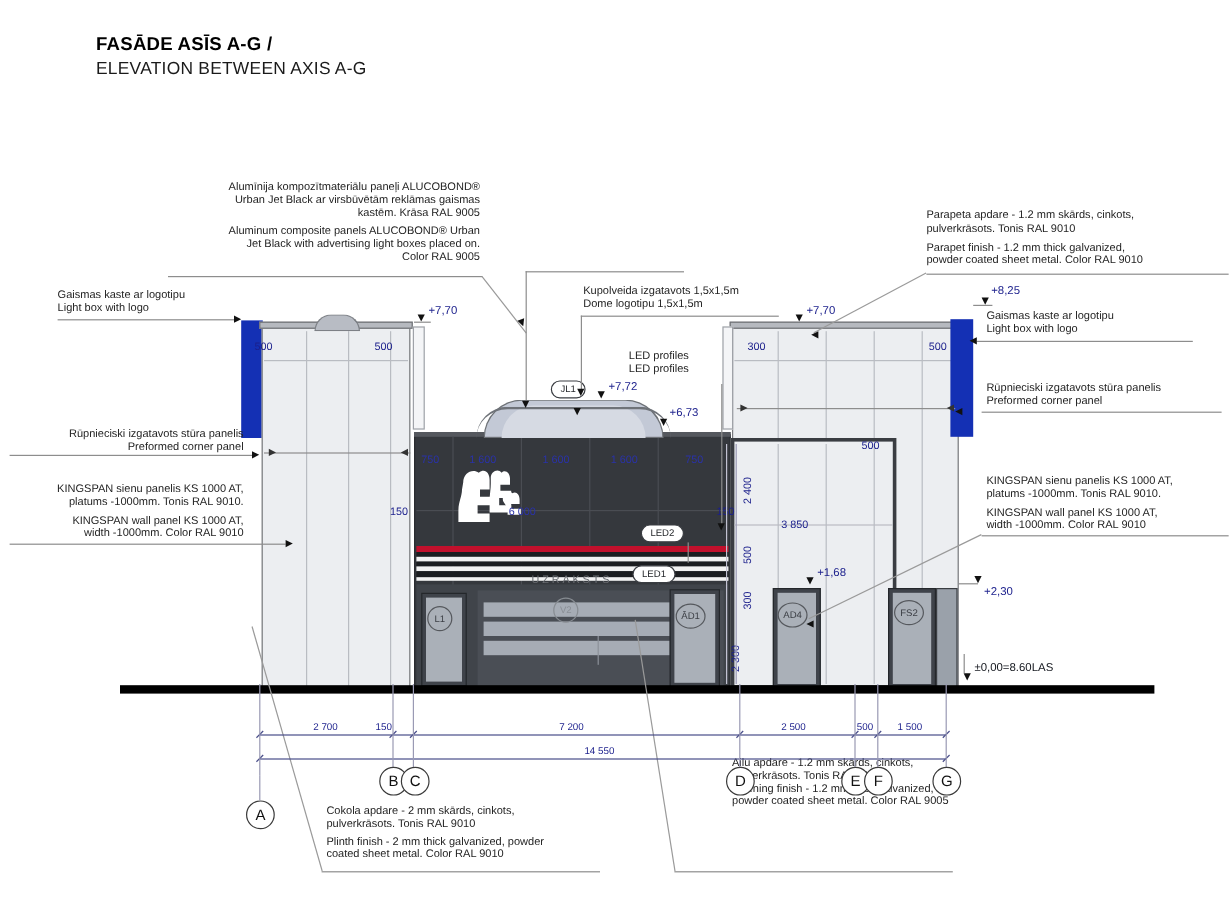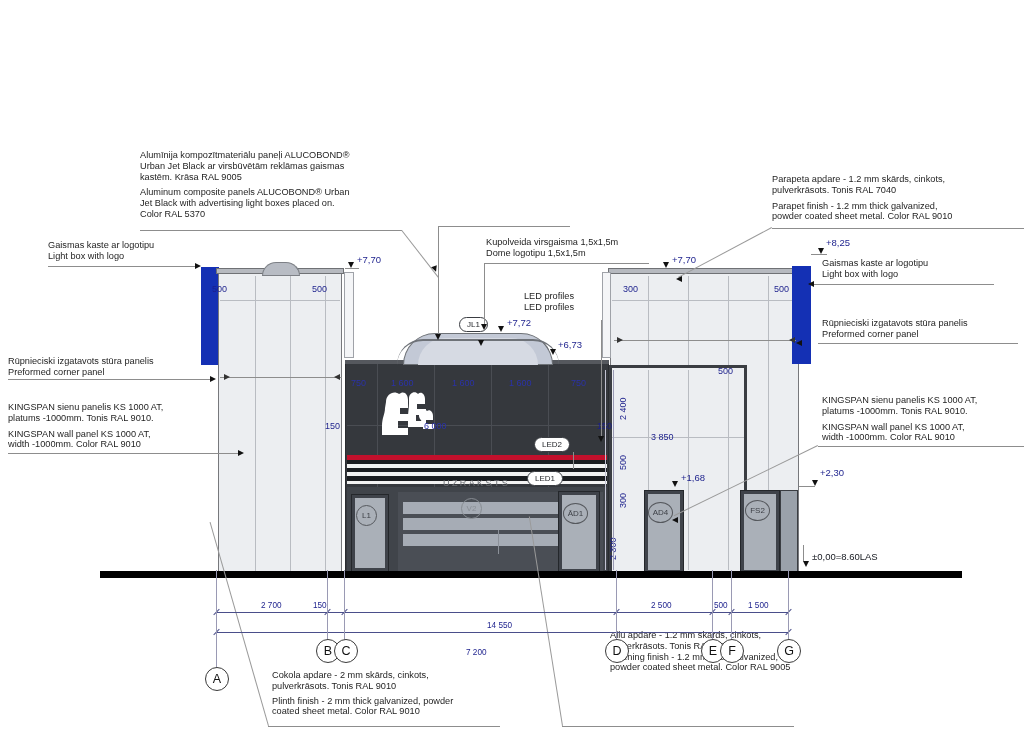--- a/index.html
+++ b/index.html
@@ -41,21 +41,21 @@
     margin-top: 2px;
   }
 
   
   .anno {
     font-size: 9.2px;
     line-height: 10.8px;
     color: #242424;
     white-space: pre-line;
   }
-  .anno.right-align { }
+  .anno.right-align { text-align: right; }
   .anno.left-align  { text-align: left; }
   .anno-group { position: absolute; }
   .anno-group .para + .para { margin-top: 5px; }
 
   
   .leader {
     position: absolute;
     background: #8d8d8d;
     height: 1px;
   }
@@ -254,20 +254,24 @@
     align-items: center;
     justify-content: center;
     background: #fff;
   }
 </style>
 </head>
 <body>
 
 <div class="stage">
 
+  <div class="abs" id="title-block">
+    <div id="title-lv">FASĀDE ASĪS A-G /</div>
+    <div id="title-en">ELEVATION BETWEEN AXIS A-G</div>
+  </div>
 
   <div id="building">
 
     <div class="lightbox" style="left:201px; top:267px; width:18px; height:98px;"></div>
 
     <div class="wall-light" style="left:218px; top:270px; width:124px; height:304px;"></div>
     <div class="parapet-cap" style="left:216px; top:268px; width:128px; height:6px;"></div>
     <div class="panel-seam" style="left:255px; top:276px; height:296px;"></div>
     <div class="panel-seam" style="left:290px; top:276px; height:296px;"></div>
     <div class="panel-seam" style="left:325px; top:276px; height:296px;"></div>
@@ -394,35 +398,35 @@
   <div class="lvl" style="left:507px; top:317px;">+7,72</div>
   <div class="arrowhead down" style="left:498px; top:326px;"></div>
   <div class="arrowhead down" style="left:478px; top:340px;"></div>
 
   <div class="lvl" style="left:558px; top:339px;">+6,73</div>
   <div class="arrowhead down" style="left:550px; top:349px;"></div>
 
   <div class="lvl" style="left:681px; top:472px;">+1,68</div>
   <div class="arrowhead down" style="left:672px; top:481px;"></div>
 
-  <div class="lvl" style="left:820px; top:467px;">+2,30</div>
+  <div class="lvl" style="left:820px; top:488px;">+2,30</div>
   <div class="arrowhead down" style="left:812px; top:480px;"></div>
   <div class="abs leader" style="left:799px; top:486px; width:16px;"></div>
 
   <div class="lvl lvl-dark" style="left:812px; top:551px;">±0,00=8.60LAS</div>
   <div class="arrowhead down" style="left:803px; top:561px;"></div>
   <div class="abs leader-v" style="left:803px; top:545px; height:16px;"></div>
 
   <div class="anno-group" style="left:140px; top:150px; width:260px;">
     <div class="anno right-align para">Alumīnija kompozītmateriālu paneļi ALUCOBOND®
 Urban Jet Black ar virsbūvētām reklāmas gaismas
 kastēm. Krāsa RAL 9005</div>
     <div class="anno right-align para">Aluminum composite panels ALUCOBOND® Urban
 Jet Black with advertising light boxes placed on.
-Color RAL 5370</div>
+Color RAL 9005</div>
   </div>
   <div class="abs leader" style="left:140px; top:230px; width:262px;"></div>
   <div class="abs leader-diag" style="left:402px; top:230px; width:60px; transform:rotate(52deg);"></div>
   <div class="arrowhead down" style="left:432px; top:266px; transform:rotate(-20deg);"></div>
 
   <div class="anno-group" style="left:48px; top:240px; width:160px;">
     <div class="anno left-align">Gaismas kaste ar logotipu</div>
     <div class="anno left-align">Light box with logo</div>
   </div>
   <div class="abs leader" style="left:48px; top:266px; width:147px;"></div>
@@ -442,38 +446,38 @@
 width -1000mm. Color RAL 9010</div>
   </div>
   <div class="abs leader" style="left:8px; top:453px; width:230px;"></div>
   <div class="arrowhead" style="left:238px; top:450px;"></div>
 
   <div class="abs leader" style="left:438px; top:226px; width:132px;"></div>
   <div class="abs leader-v" style="left:438px; top:226px; height:109px;"></div>
   <div class="arrowhead down" style="left:435px; top:334px;"></div>
 
   <div class="anno-group" style="left:486px; top:237px; width:200px;">
-    <div class="anno left-align">Kupolveida virsgaisma 1,5x1,5m</div>
+    <div class="anno left-align">Kupolveida izgatavots 1,5x1,5m</div>
     <div class="anno left-align">Dome logotipu 1,5x1,5m</div>
   </div>
   <div class="abs leader" style="left:484px; top:263px; width:165px;"></div>
   <div class="abs leader-v" style="left:484px; top:263px; height:62px;"></div>
   <div class="arrowhead down" style="left:481px; top:324px;"></div>
 
   <div class="anno-group" style="left:524px; top:291px; width:120px;">
     <div class="anno left-align">LED profiles</div>
     <div class="anno left-align">LED profiles</div>
   </div>
   <div class="abs leader-v" style="left:601px; top:320px; height:117px;"></div>
   <div class="arrowhead down" style="left:598px; top:436px;"></div>
   <div class="abs leader-v" style="left:573px; top:452px; height:17px;"></div>
 
   <div class="anno-group" style="left:772px; top:174px; width:244px;">
     <div class="anno left-align para">Parapeta apdare - 1.2 mm skārds, cinkots,
-pulverkrāsots. Tonis RAL 7040</div>
+pulverkrāsots. Tonis RAL 9010</div>
     <div class="anno left-align para">Parapet finish - 1.2 mm thick galvanized,
 powder coated sheet metal. Color RAL 9010</div>
   </div>
   <div class="abs leader" style="left:772px; top:228px; width:252px;"></div>
   <div class="abs leader-diag" style="left:772px; top:228px; width:106px; transform:rotate(152deg);"></div>
   <div class="arrowhead left" style="left:676px; top:276px;"></div>
 
   <div class="anno-group" style="left:822px; top:258px; width:170px;">
     <div class="anno left-align">Gaismas kaste ar logotipu</div>
     <div class="anno left-align">Light box with logo</div>
@@ -527,21 +531,21 @@
     <div class="dimtick slash" style="left:616px; top:608px;"></div>
     <div class="dimtick slash" style="left:712px; top:608px;"></div>
     <div class="dimtick slash" style="left:731px; top:608px;"></div>
     <div class="dimtick slash" style="left:788px; top:608px;"></div>
 
     <div class="dimtick slash" style="left:216px; top:628px;"></div>
     <div class="dimtick slash" style="left:788px; top:628px;"></div>
 
     <div class="dimtext" style="left:261px; top:601px;">2 700</div>
     <div class="dimtext" style="left:313px; top:601px;">150</div>
-    <div class="dimtext" style="left:466px; top:601px;margin-top:47px;">7 200</div>
+    <div class="dimtext" style="left:466px; top:601px;">7 200</div>
     <div class="dimtext" style="left:651px; top:601px;">2 500</div>
     <div class="dimtext" style="left:714px; top:601px;">500</div>
     <div class="dimtext" style="left:748px; top:601px;">1 500</div>
 
     <div class="dimtext" style="left:487px; top:621px;">14 550</div>
   </div>
 
   <div>
     <div class="axis-line" style="left:216px; top:570px; height:76px;"></div>
     <div class="axis-line" style="left:327px; top:570px; height:76px;"></div>

